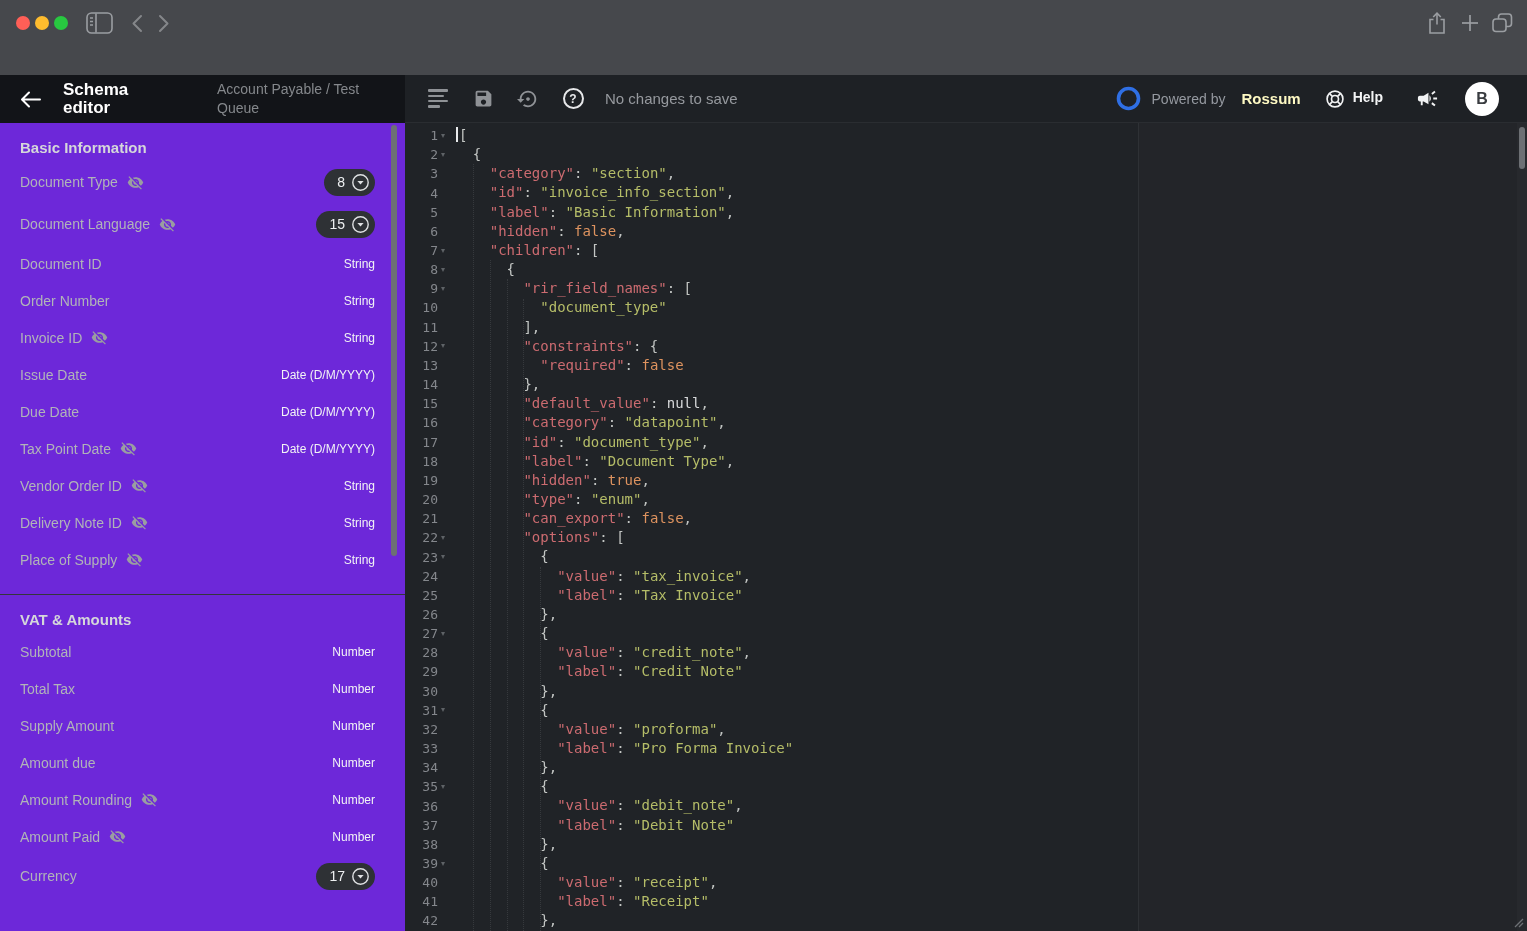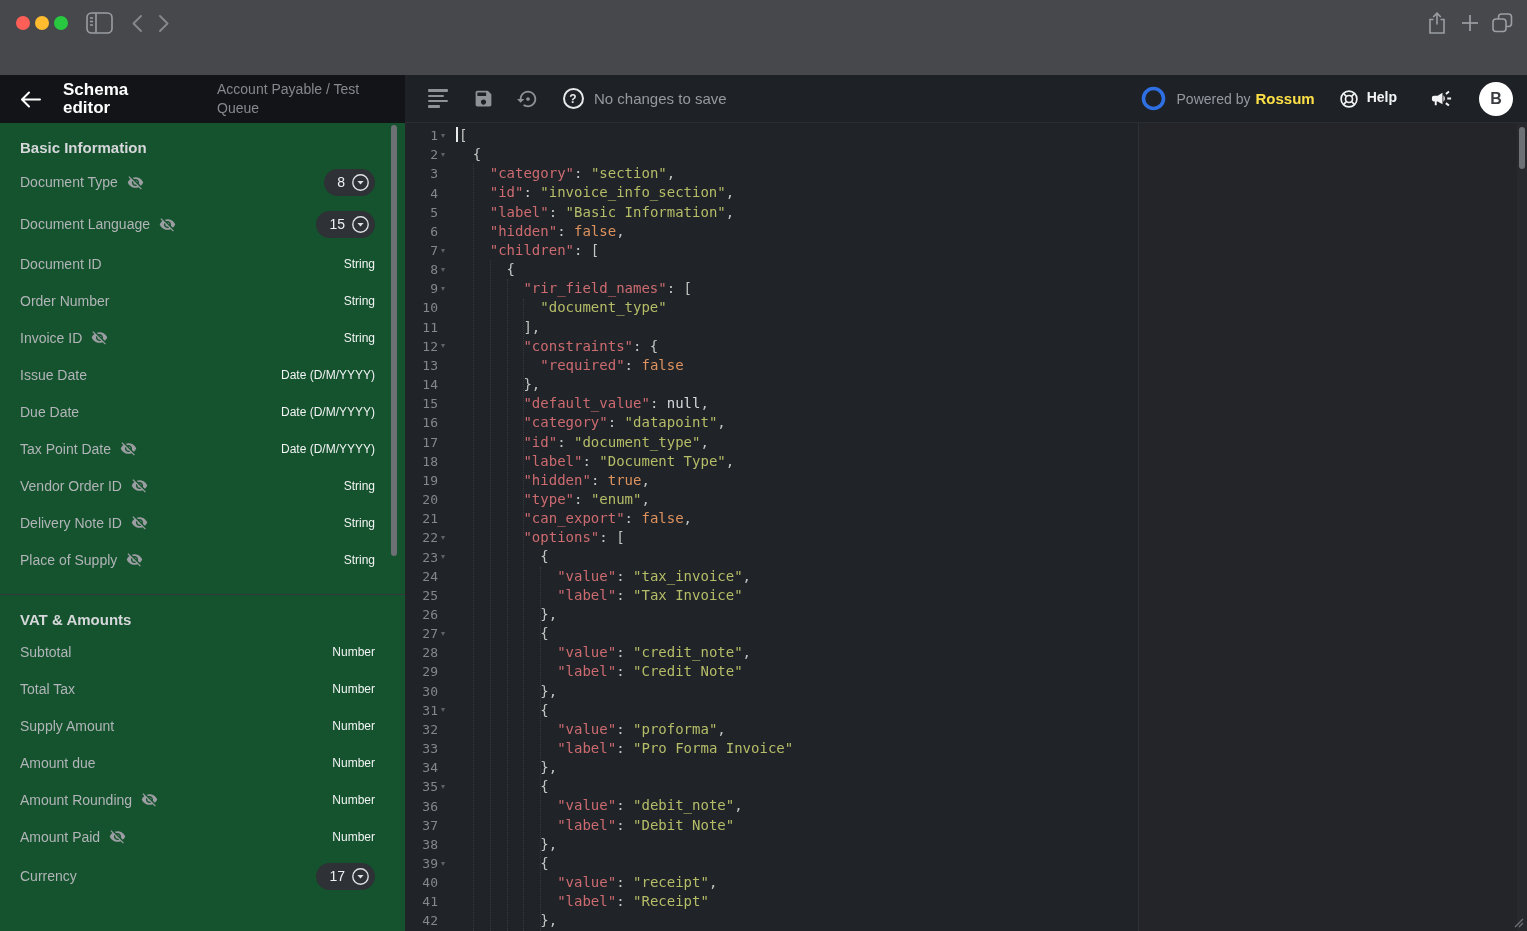--- a/index.html
+++ b/index.html
@@ -6,21 +6,21 @@
   body{width:1527px;height:931px;background:#46484c;font-family:"Liberation Sans",sans-serif;overflow:hidden;position:relative}
   
   .chrome{position:absolute;top:0;left:0;right:0;height:75px;background:#46484c}
   .tl{position:absolute;top:16px;width:14px;height:14px;border-radius:50%}
   .tl.red{left:16px;background:#ff5f57}
   .tl.yellow{left:35px;background:#febc2e}
   .tl.green{left:54px;background:#28c840}
   .chrome svg{position:absolute}
   
   .app{position:absolute;top:75px;left:0;right:0;bottom:0;display:flex}
-  .left{width:405px;flex:0 0 405px;position:relative;background:#14532d}
+  .left{width:405px;flex:0 0 405px;position:relative;background:#6d28d9}
   .left-header{position:absolute;top:0;left:0;right:0;height:48px;background:#121418;display:flex;align-items:center}
   .back-btn{margin-left:20px;display:flex;align-items:center}
   .hdr-title{margin-left:22px;width:92px;font-size:17px;font-weight:700;line-height:18px;color:#ffffff}
   .breadcrumb{position:absolute;left:217px;top:5px;width:150px;font-size:14px;line-height:19px;color:#85888c}
   .sidebar{position:absolute;top:48px;left:0;right:0;bottom:0;padding:0 30px 0 20px;box-sizing:border-box;overflow:hidden}
   .sec-title{margin-top:16px;height:22px;font-size:15px;font-weight:700;color:#d5d7da}
   .f-row{display:flex;align-items:center;justify-content:space-between;height:37px}
   .f-row.badge{height:42px}
   .f-label-wrap{display:flex;align-items:center;gap:9px}
   .f-label{font-size:14px;color:#b1b4b8}
@@ -30,24 +30,24 @@
   .sb-divider{height:1px;background:#34373c;margin:16px -30px 0 -20px}
   .sb-thumb{position:absolute;left:391px;top:50px;width:6px;height:431px;border-radius:3px;background:#6d7074}
   
   .right{flex:1;position:relative;min-width:0}
   .toolbar{height:48px;background:#1e2125;border-bottom:1px solid #2a2d31;display:flex;align-items:center;position:relative;box-sizing:border-box}
   .tb-icons{display:flex;align-items:center;gap:23px;padding-left:22px}
   .tb-btn{width:22px;height:22px;display:flex;align-items:center;justify-content:center}
   .align-icon{display:flex;flex-direction:column;gap:3px}
   .align-icon i{display:block;height:2.4px;border-radius:1px;background:#8f9296}
   .help-circ{width:17px;height:17px;border:2px solid #e7e8ea;border-radius:50%;color:#e7e8ea;font-size:12px;font-weight:700;display:flex;align-items:center;justify-content:center}
-  .tb-status{margin-left:10px;font-size:15px;color:#96999e}
-  .tb-right{margin-left:auto;display:flex;align-items:center;padding-right:14px}
+  .tb-status{margin-left:21px;font-size:15px;color:#96999e}
+  .tb-right{margin-left:auto;display:flex;align-items:center;padding-right:28px}
   .powered{font-size:14px;color:#9599a0;margin-left:11px}
-  .brand{font-size:15px;font-weight:700;color:#fde047;margin-left:5px}
+  .brand{font-size:15px;font-weight:700;color:#fef9c3;margin-left:16px}
   .help-group{display:flex;margin-left:24px}
   .help-label{font-size:14px;font-weight:700;color:#f3f4f5;margin-left:8px}
   .megaphone{margin-left:33px;display:flex;align-items:center}
   .avatar{margin-left:26px;width:34px;height:34px;border-radius:50%;background:#ffffff;color:#393c40;font-size:16px;font-weight:700;display:flex;align-items:center;justify-content:center}
   
   .editor-zone{position:absolute;top:48px;left:0;right:0;bottom:0;display:flex}
   .editor{width:733px;flex:0 0 733px;background:#202327;position:relative;overflow:hidden}
   .gutter{position:absolute;top:3px;left:0;width:48px}
   .g-row{display:flex;align-items:center;height:19.17px}
   .g-num{flex:0 0 33px;text-align:right;font-family:"DejaVu Sans Mono",monospace;font-size:13px;color:#84878c}

